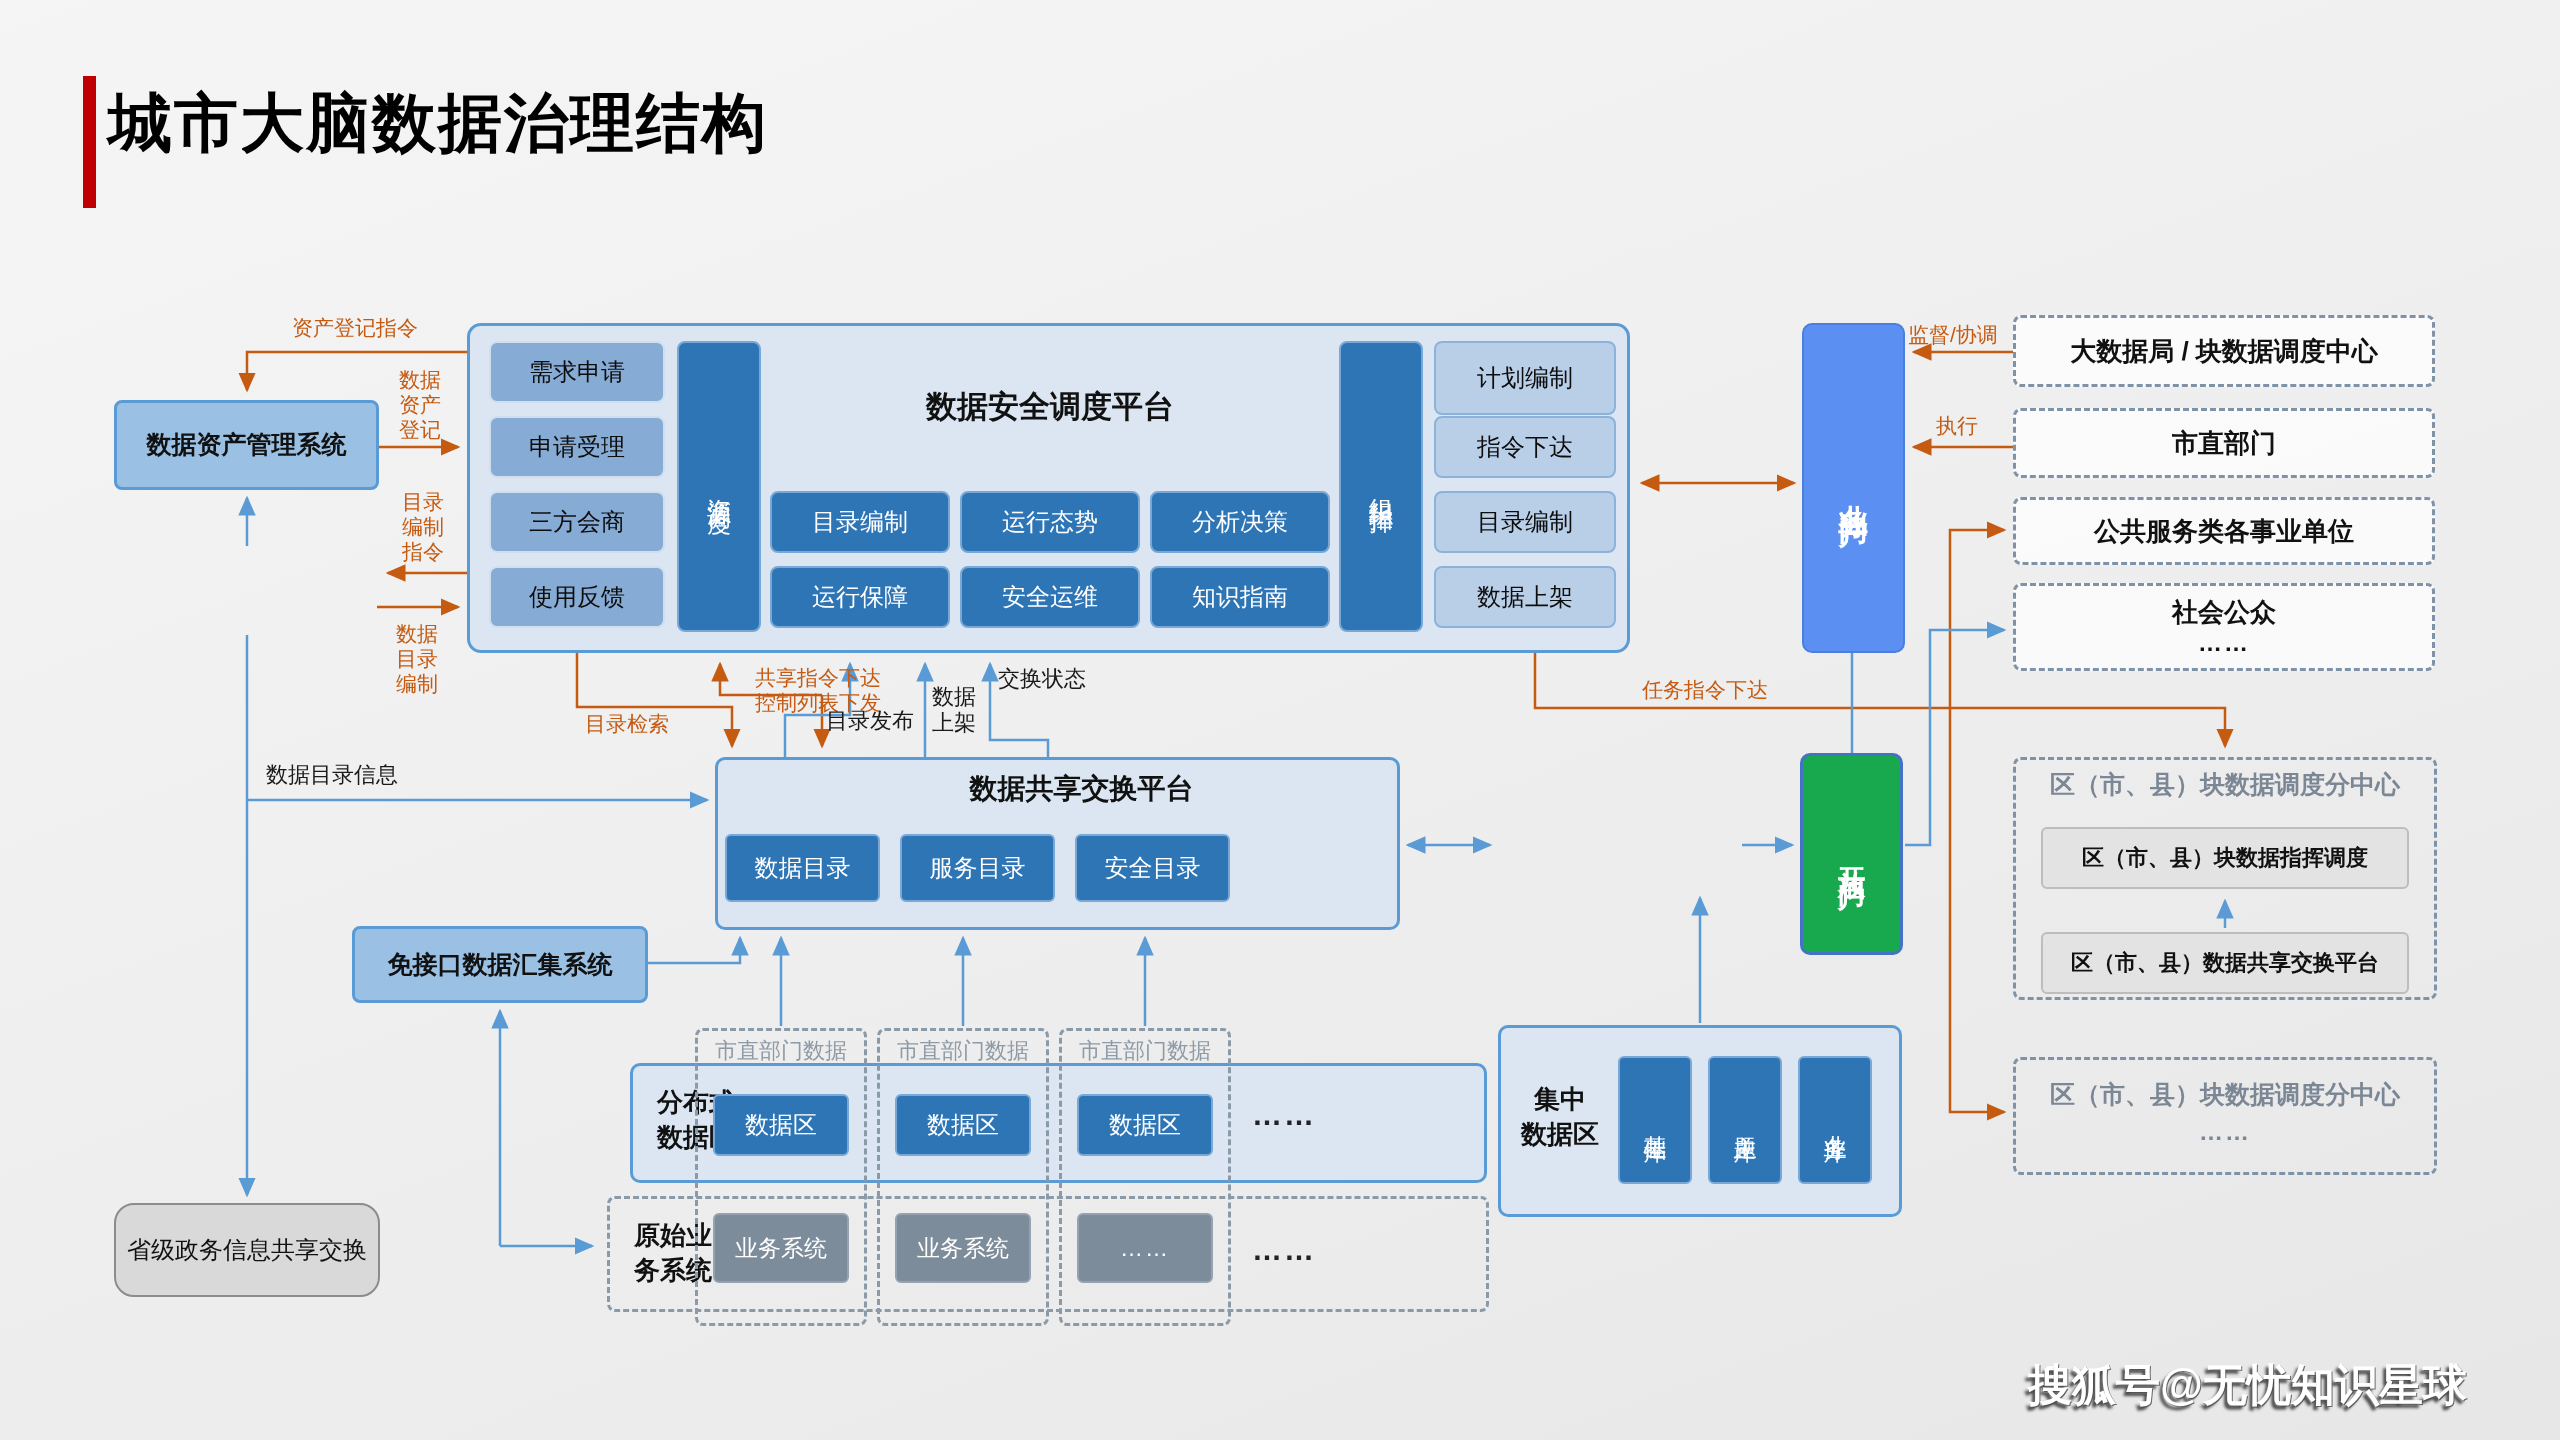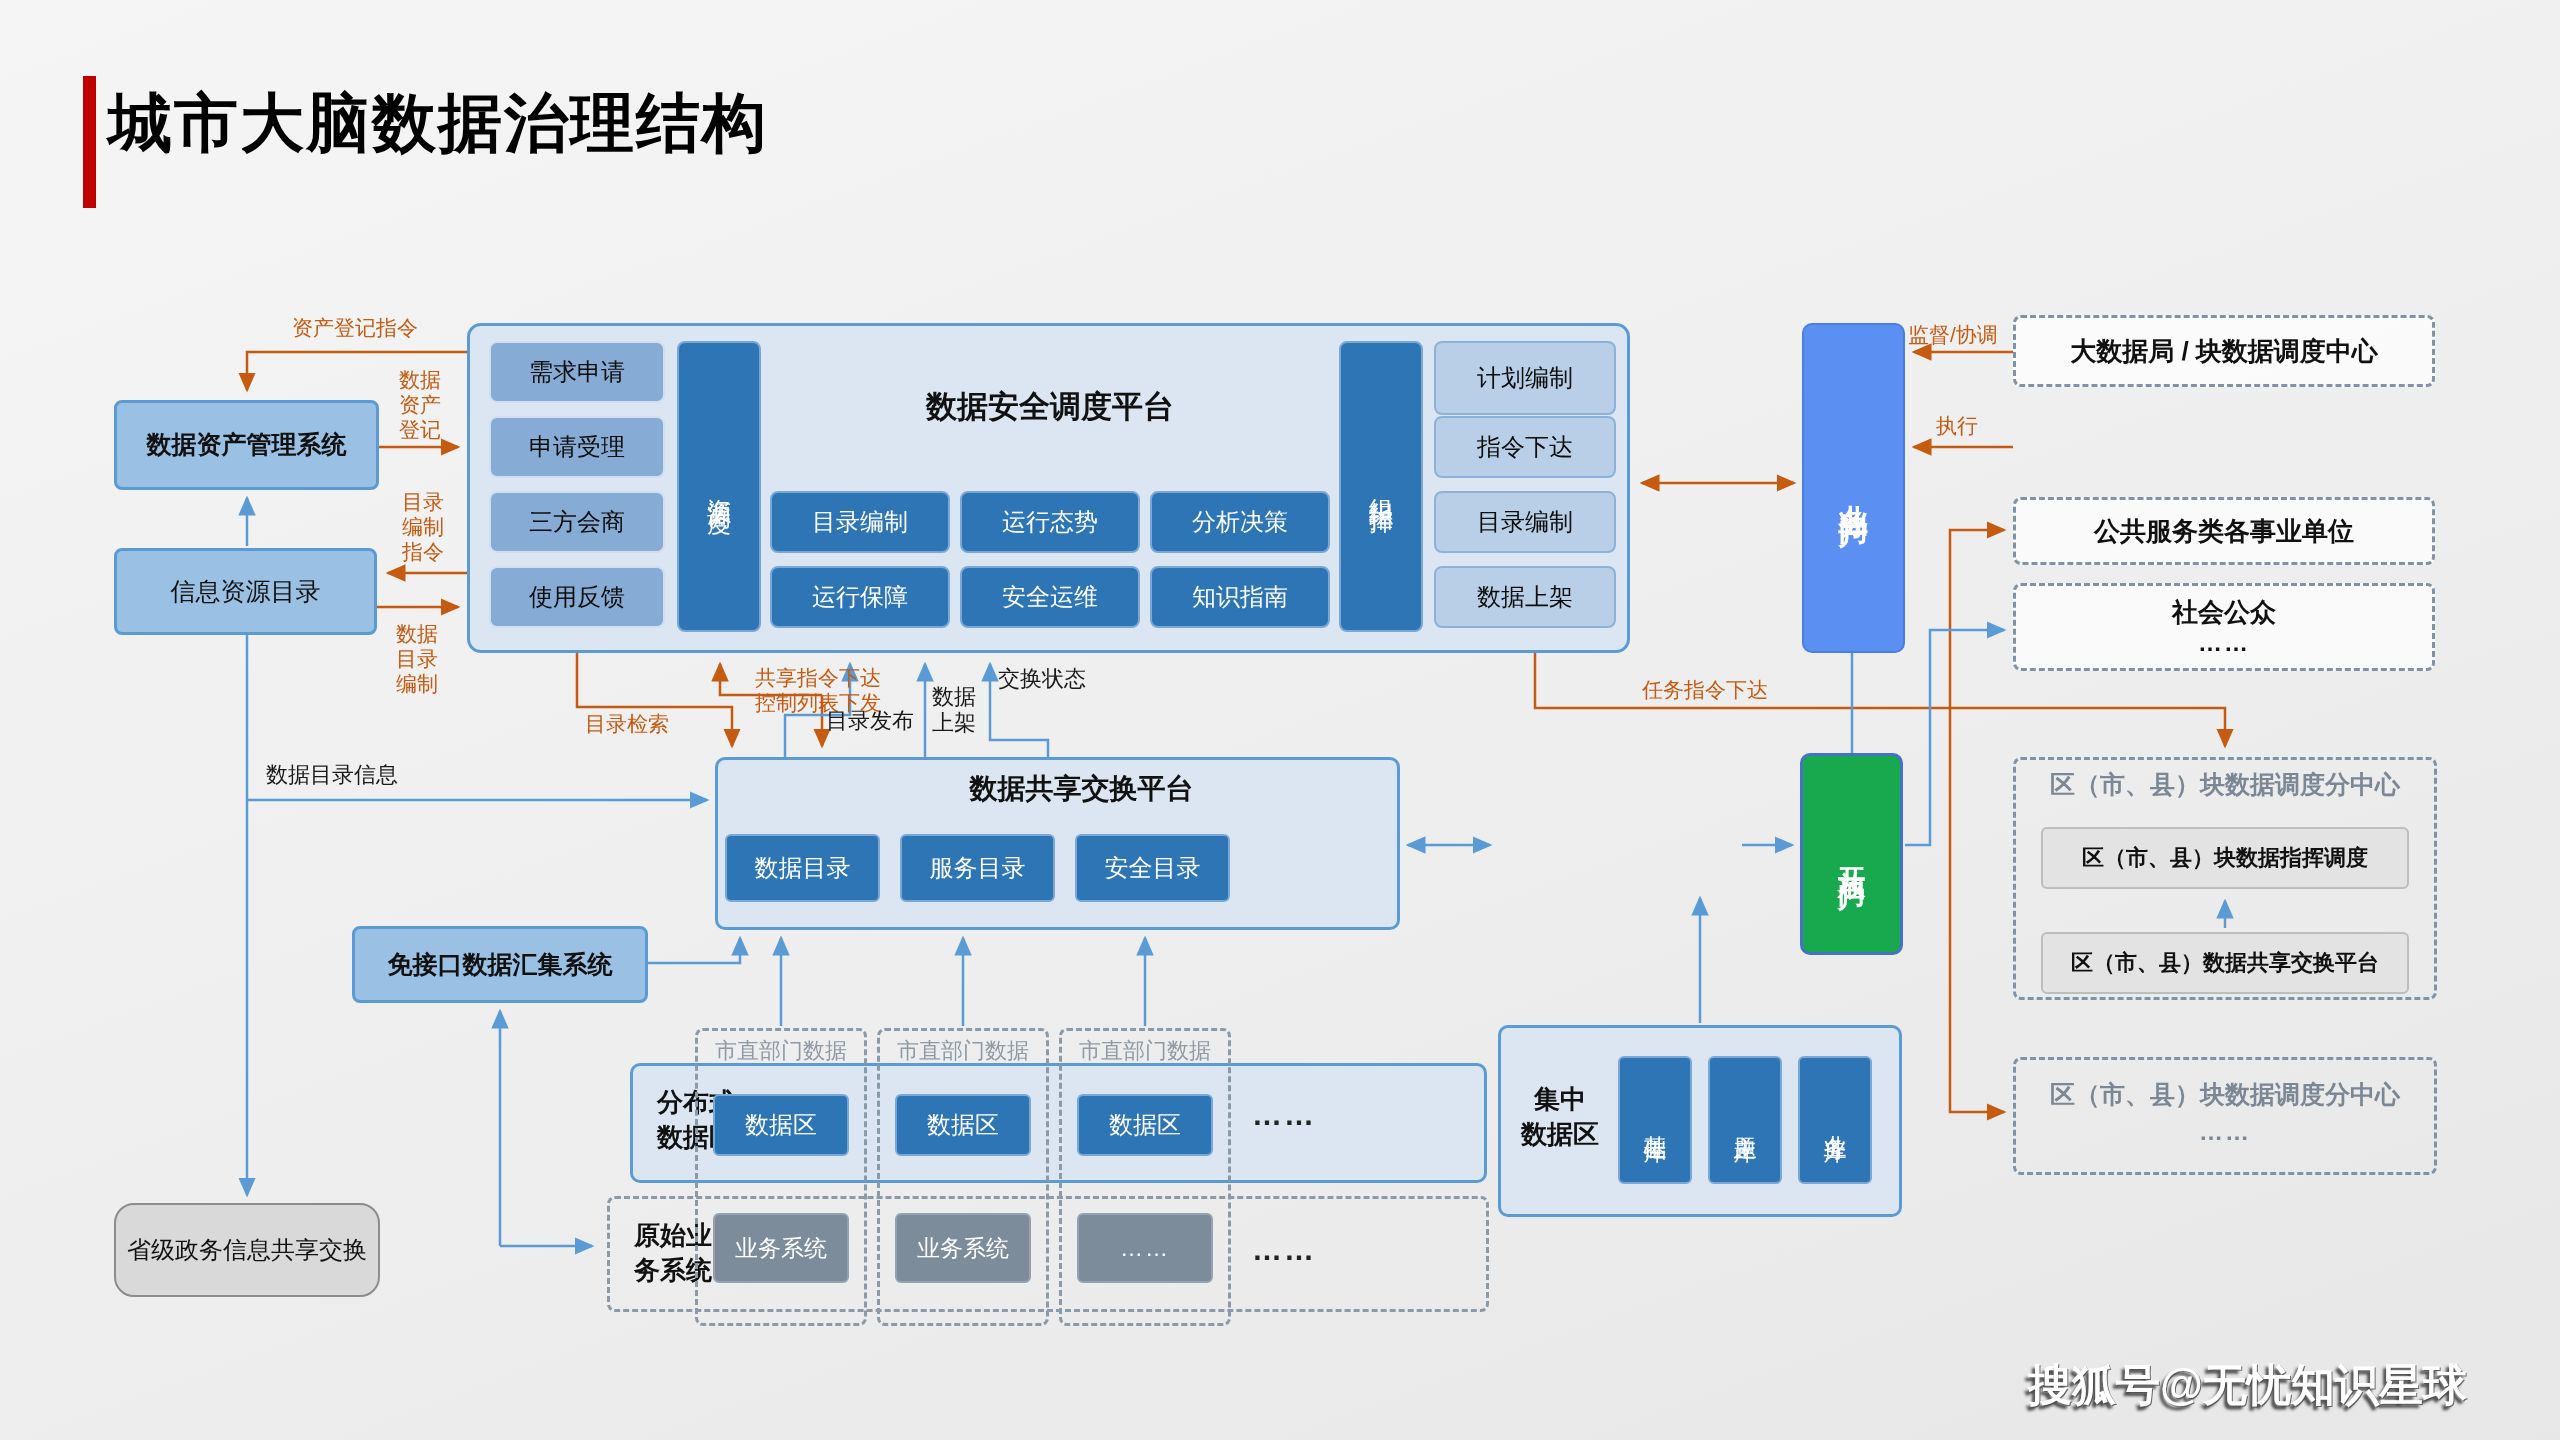--- a/index.html
+++ b/index.html
@@ -81,21 +81,20 @@
       <path d="M500 1246 V1011" marker-end="url(#mb)"></path>
       <path d="M500 1246 H592" marker-end="url(#mb)"></path>
       <path d="M2225 928 V901" marker-end="url(#mb)"></path>
     </g>
   </svg>
 
   <div id="title-bar" class="z2"></div>
   <div id="title" class="z2">城市大脑数据治理结构</div>
 
   <div class="box leftbox z2" style="left:114px;top:400px;width:265px;height:90px;font-size:25px;font-weight:bold;">数据资产管理系统</div>
-  <div class="box leftbox z2" style="left:114px;top:548px;width:263px;height:87px;font-size:25px;">信息资源目录</div>
   <div class="box leftbox z2" style="left:352px;top:926px;width:296px;height:77px;font-size:25px;font-weight:bold;">免接口数据汇集系统</div>
   <div class="box graybox z2" style="left:114px;top:1203px;width:266px;height:94px;font-size:24px;border-radius:20px;">省级政务信息共享交换</div>
 
   <div class="box panel z2" style="left:467px;top:323px;width:1163px;height:330px;"></div>
   <div class="abs z2" style="left:770px;top:386px;width:560px;text-align:center;font-size:31px;font-weight:bold;">数据安全调度平台</div>
 
   <div class="box midblue z2" style="left:489px;top:341px;width:176px;height:62px;">需求申请</div>
   <div class="box midblue z2" style="left:489px;top:416px;width:176px;height:62px;">申请受理</div>
   <div class="box midblue z2" style="left:489px;top:491px;width:176px;height:62px;">三方会商</div>
   <div class="box midblue z2" style="left:489px;top:566px;width:176px;height:62px;">使用反馈</div>
@@ -113,20 +112,21 @@
 
   <div class="box lightcol z2" style="left:1434px;top:341px;width:182px;height:74px;">计划编制</div>
   <div class="box lightcol z2" style="left:1434px;top:416px;width:182px;height:62px;">指令下达</div>
   <div class="box lightcol z2" style="left:1434px;top:491px;width:182px;height:62px;">目录编制</div>
   <div class="box lightcol z2" style="left:1434px;top:566px;width:182px;height:62px;">数据上架</div>
 
   <div class="box bizportal vtext z2" style="left:1802px;top:323px;width:103px;height:330px;font-size:30px;border-radius:10px;">业务门户</div>
   <div class="box greenbox vtext z2" style="left:1800px;top:753px;width:103px;height:202px;font-size:28px;border-radius:10px;">开放门户</div>
 
   <div class="box dashedbox z2" style="left:2013px;top:315px;width:422px;height:72px;">大数据局 / 块数据调度中心</div>
+  <div class="box dashedbox z2" style="left:2013px;top:408px;width:422px;height:70px;">市直部门</div>
   <div class="box dashedbox z2" style="left:2013px;top:497px;width:422px;height:68px;">公共服务类各事业单位</div>
   <div class="box dashedbox z2" style="left:2013px;top:583px;width:422px;height:88px;flex-direction:column;">
     <span>社会公众</span>
     <span style="font-size:24px;letter-spacing:2px;">……</span>
   </div>
 
   <div class="box panel z2" style="left:715px;top:757px;width:685px;height:173px;border-radius:10px;"></div>
   <div class="abs z2" style="left:715px;top:770px;width:685px;text-align:center;font-size:28px;font-weight:bold;padding-left:48px;">数据共享交换平台</div>
   <div class="box dark z2" style="left:725px;top:834px;width:155px;height:68px;border-radius:6px;">数据目录</div>
   <div class="box dark z2" style="left:900px;top:834px;width:155px;height:68px;border-radius:6px;">服务目录</div>

